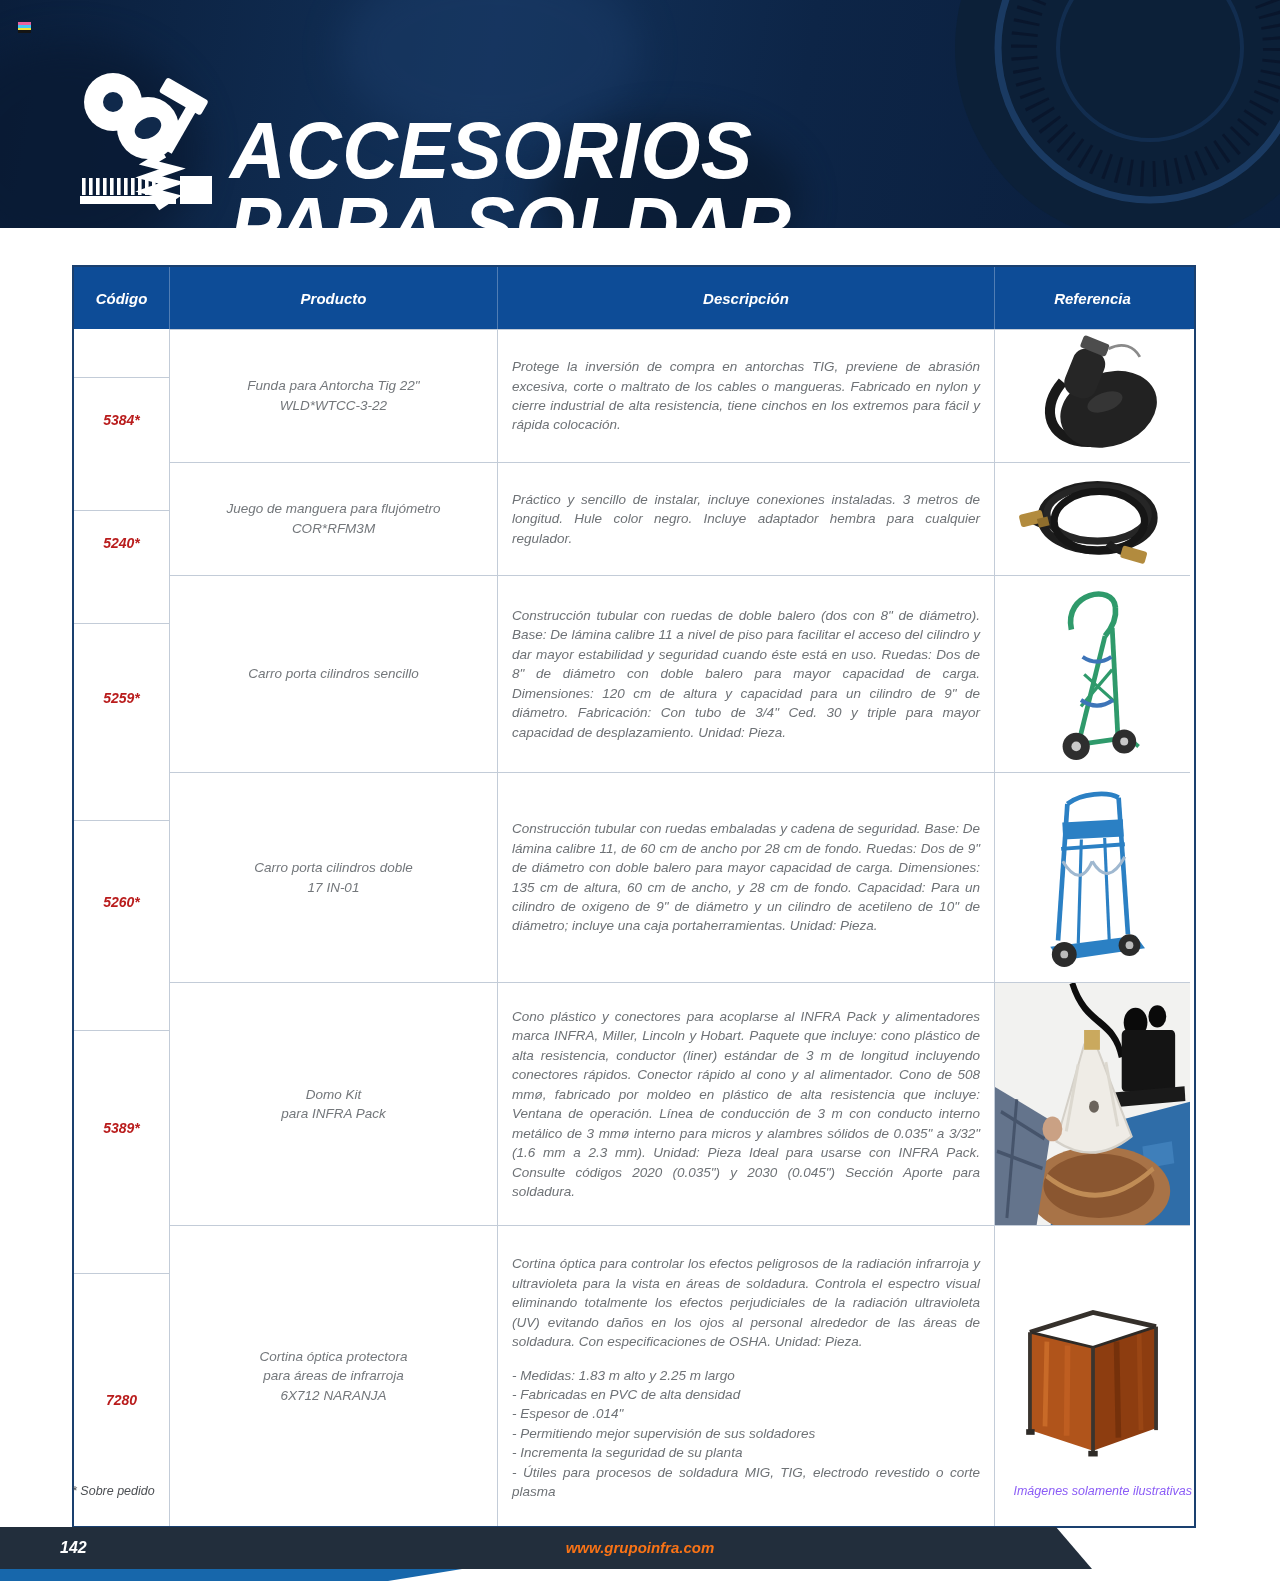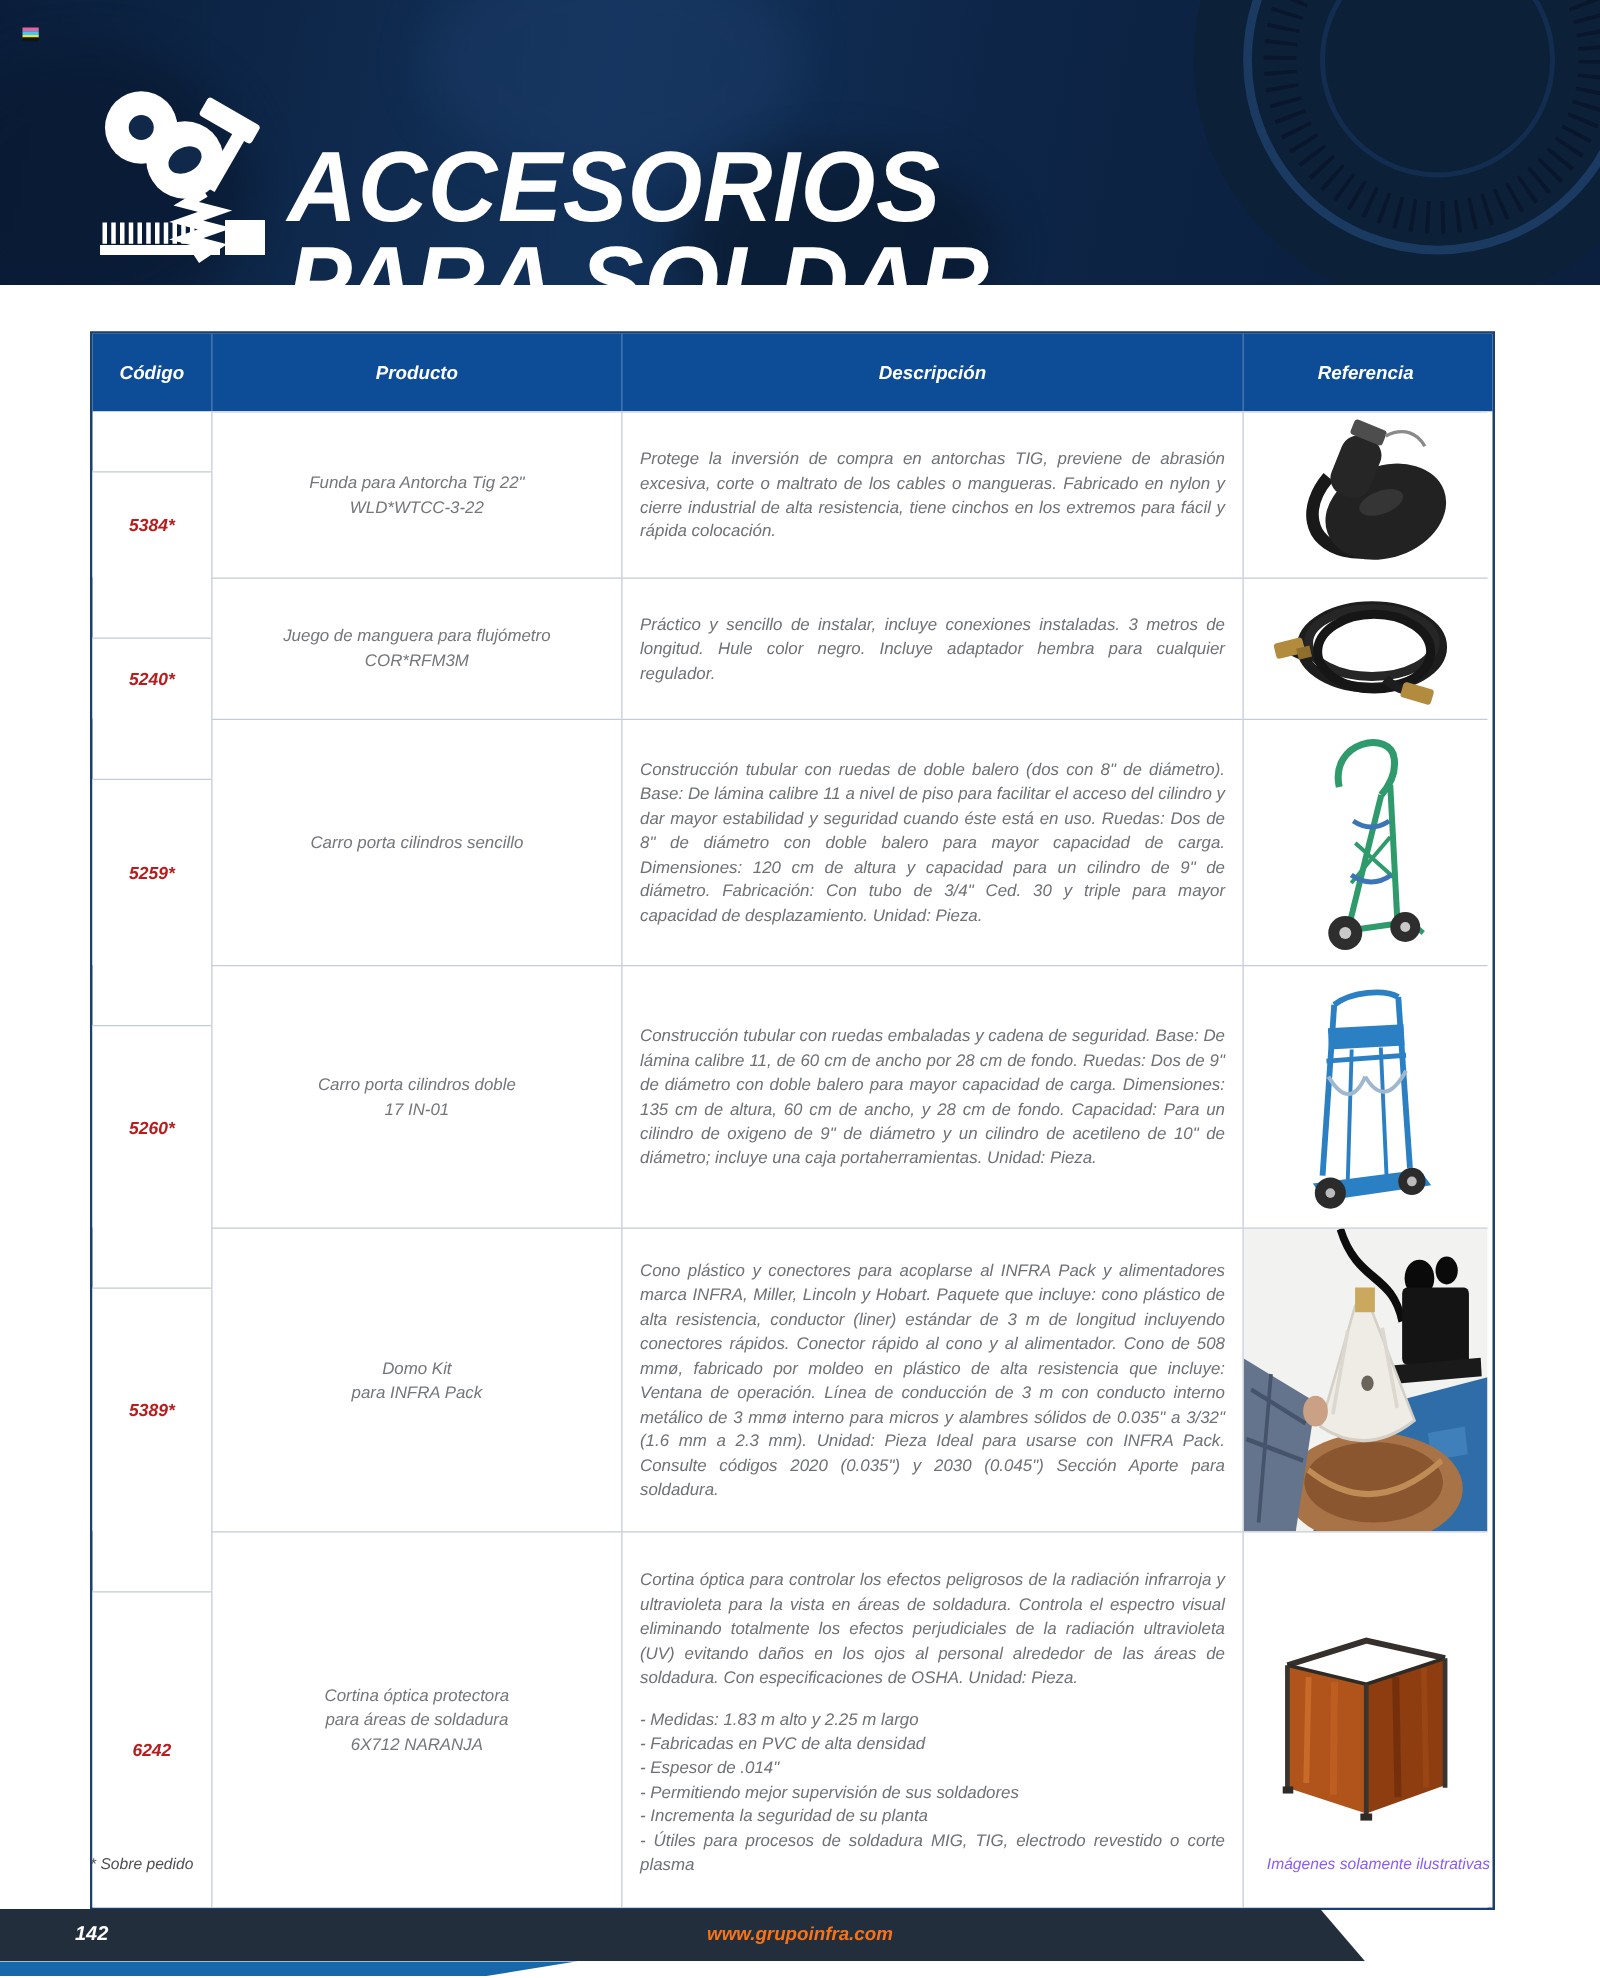--- a/index.html
+++ b/index.html
@@ -252,24 +252,24 @@
           <polygon points="0,84 58,112 42,196 0,196" fill="#64748c"></polygon>
           <line x1="6" y1="104" x2="50" y2="126" stroke="#46546b" stroke-width="3"></line>
           <line x1="2" y1="136" x2="48" y2="150" stroke="#46546b" stroke-width="3"></line>
           <line x1="22" y1="94" x2="12" y2="190" stroke="#46546b" stroke-width="3"></line>
           <circle cx="58" cy="118" r="10" fill="#caa184"></circle>
         </svg>
       </div>
     </div>
 
     <div class="trow body r6">
-      <div class="cell code">6242</div>
+      <div class="cell code">7280</div>
       <div class="cell prod">
         <div class="pline">Cortina óptica protectora</div>
-        <div class="pline">para áreas de soldadura</div>
+        <div class="pline">para áreas de infrarroja</div>
         <div class="pline">6X712  NARANJA</div>
       </div>
       <div class="cell desc">
         <div class="dtext">
           <p>Cortina óptica para controlar los efectos peligrosos de la radiación infrarroja y ultravioleta para la vista en áreas de soldadura. Controla el espectro visual eliminando totalmente los efectos perjudiciales de la radiación ultravioleta (UV) evitando daños en los ojos al personal alrededor de las áreas de soldadura. Con especificaciones de OSHA. Unidad: Pieza.</p>
           <div class="bullet">- Medidas: 1.83 m alto y 2.25 m largo</div>
           <div class="bullet">- Fabricadas en PVC de alta densidad</div>
           <div class="bullet">- Espesor de .014"</div>
           <div class="bullet">- Permitiendo mejor supervisión de sus soldadores</div>
           <div class="bullet">- Incrementa la seguridad de su planta</div>

